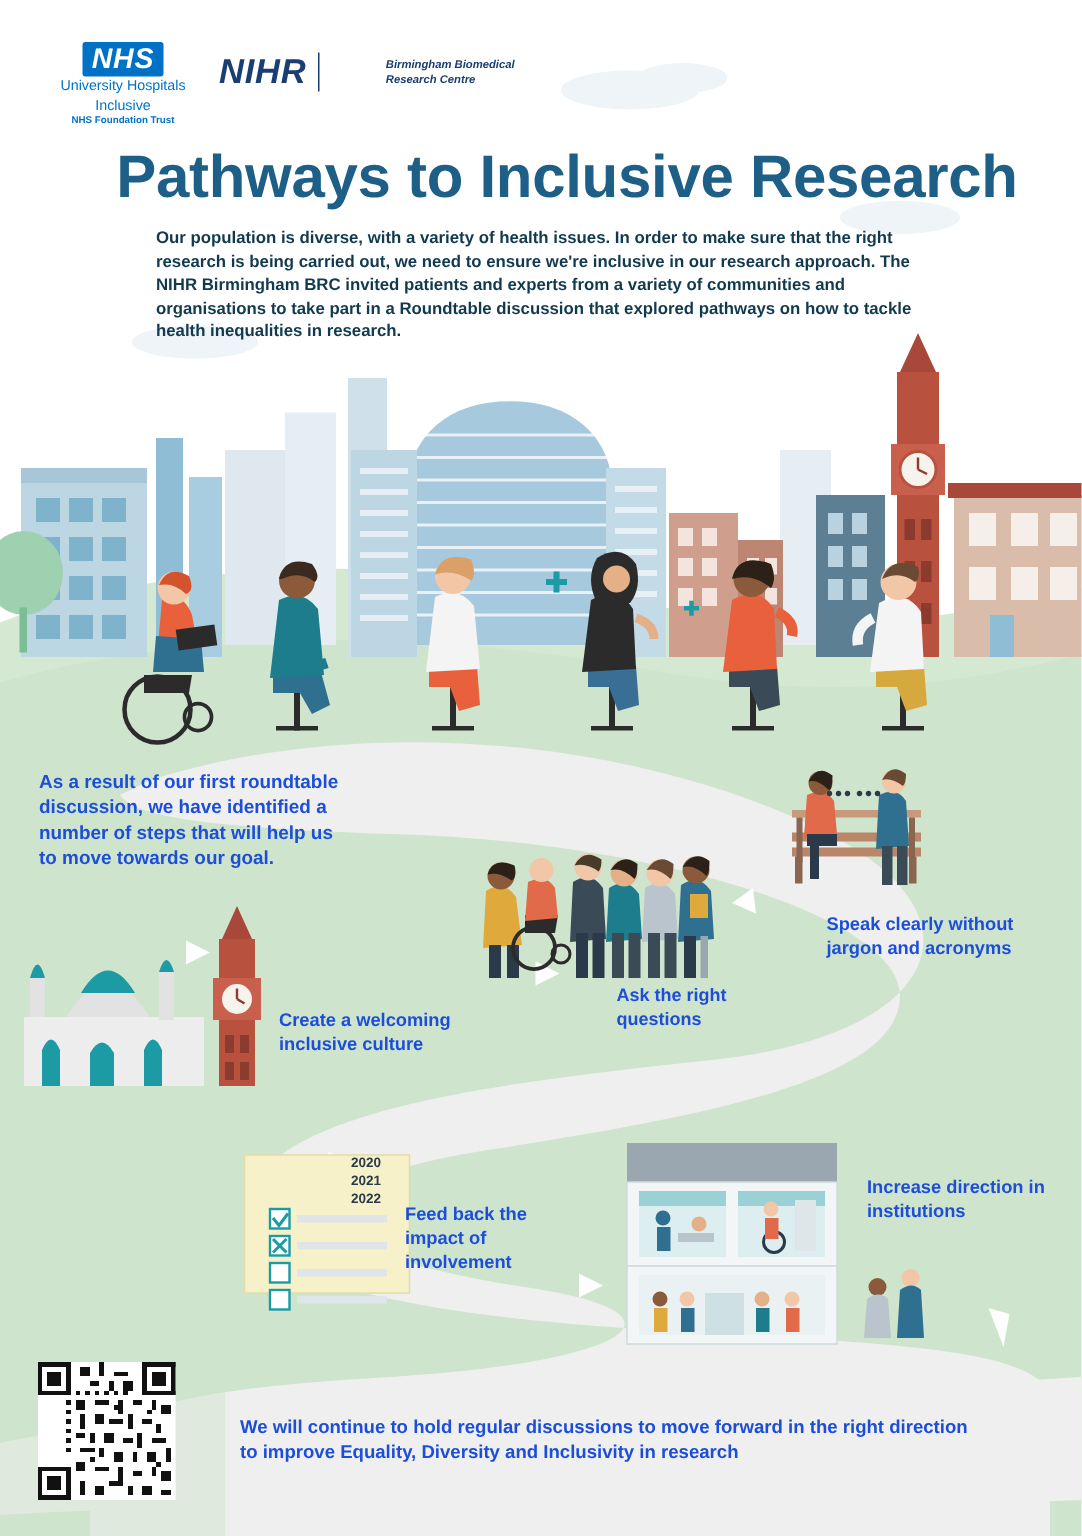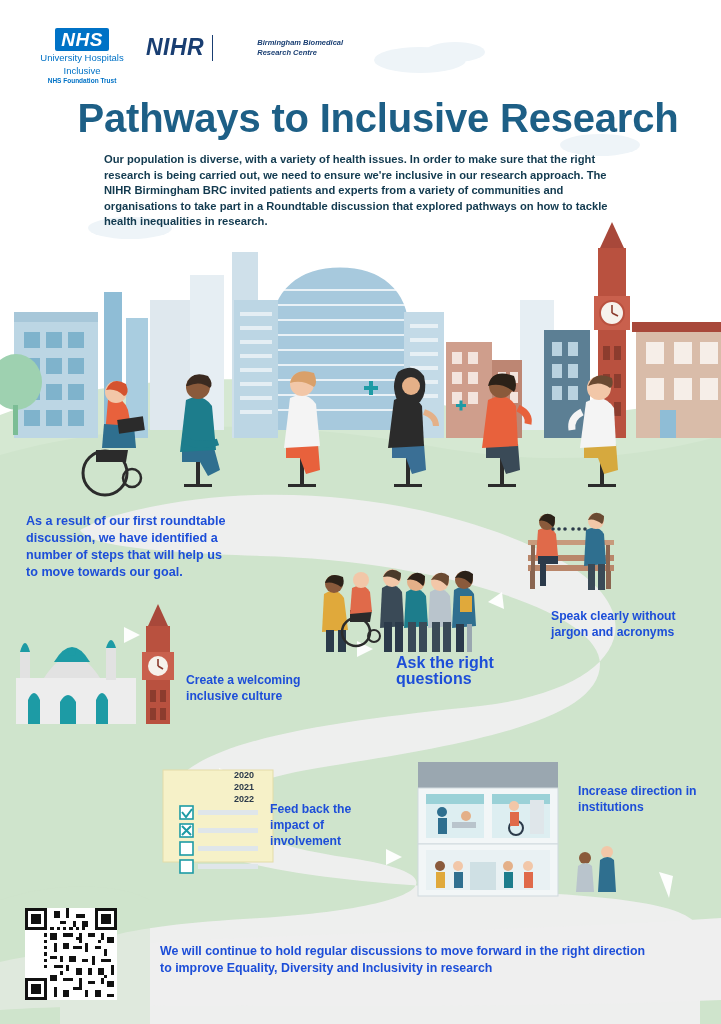--- a/index.html
+++ b/index.html
@@ -83,22 +83,22 @@
   }
   .c-result {
     top: 513px; left: 26px; width: 210px;
     font-size: 12.6px; line-height: 17px;
   }
   .c-welcome {
     top: 672px; left: 186px; width: 150px;
     font-size: 12.2px; line-height: 16px;
   }
   .c-ask {
-    top: 655px; left: 396px; width: 130px;
-    font-size: 16px; line-height: 16px;
+    top: 655px; left: 411px; width: 130px;
+    font-size: 12px; line-height: 16px;
   }
   .c-speak {
     top: 608px; left: 551px; width: 152px;
     font-size: 12.2px; line-height: 16px;
   }
   .c-feedback {
     top: 801px; left: 270px; width: 120px;
     font-size: 12.2px; line-height: 16px;
   }
   .c-diversity {

